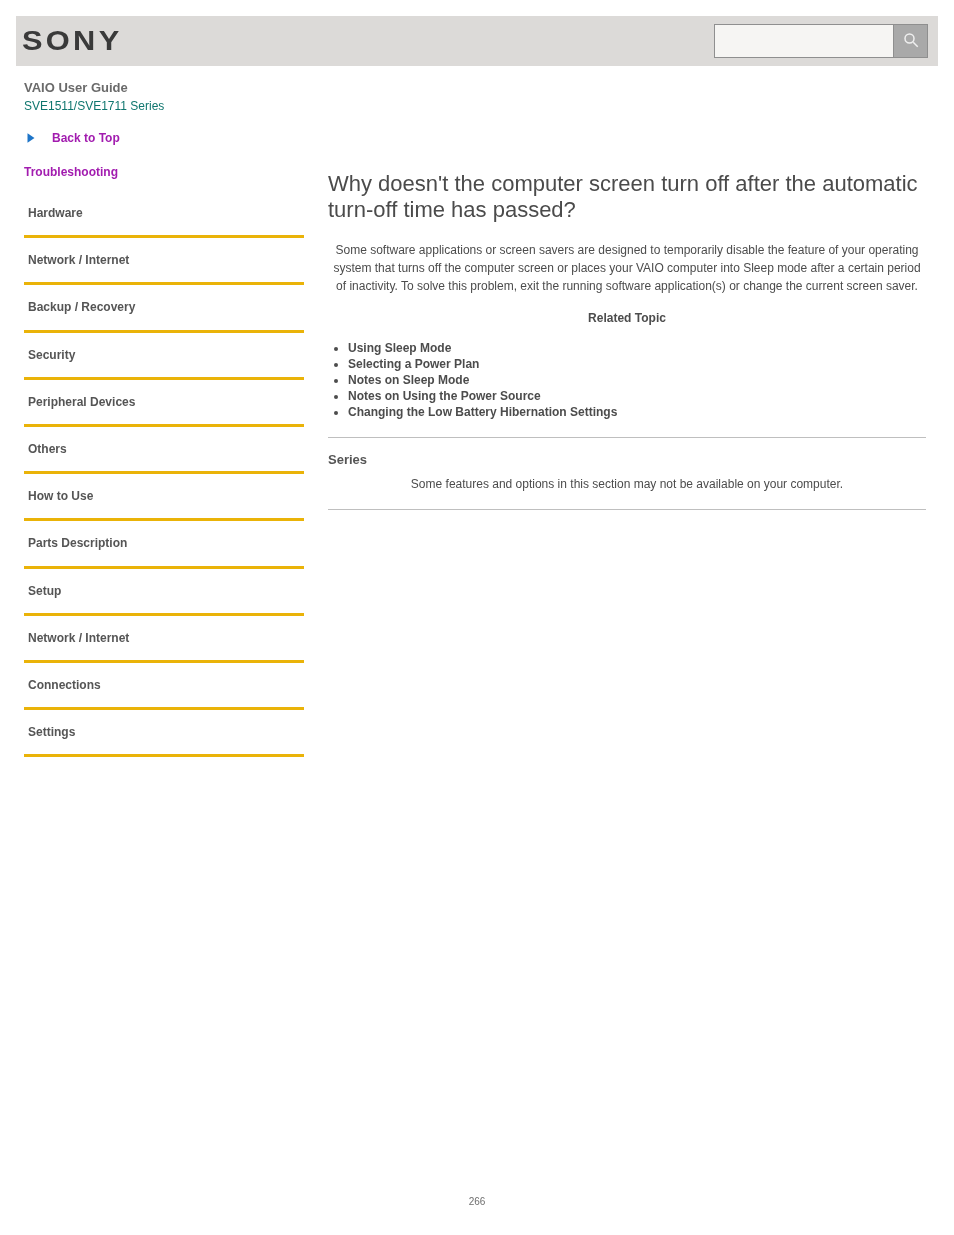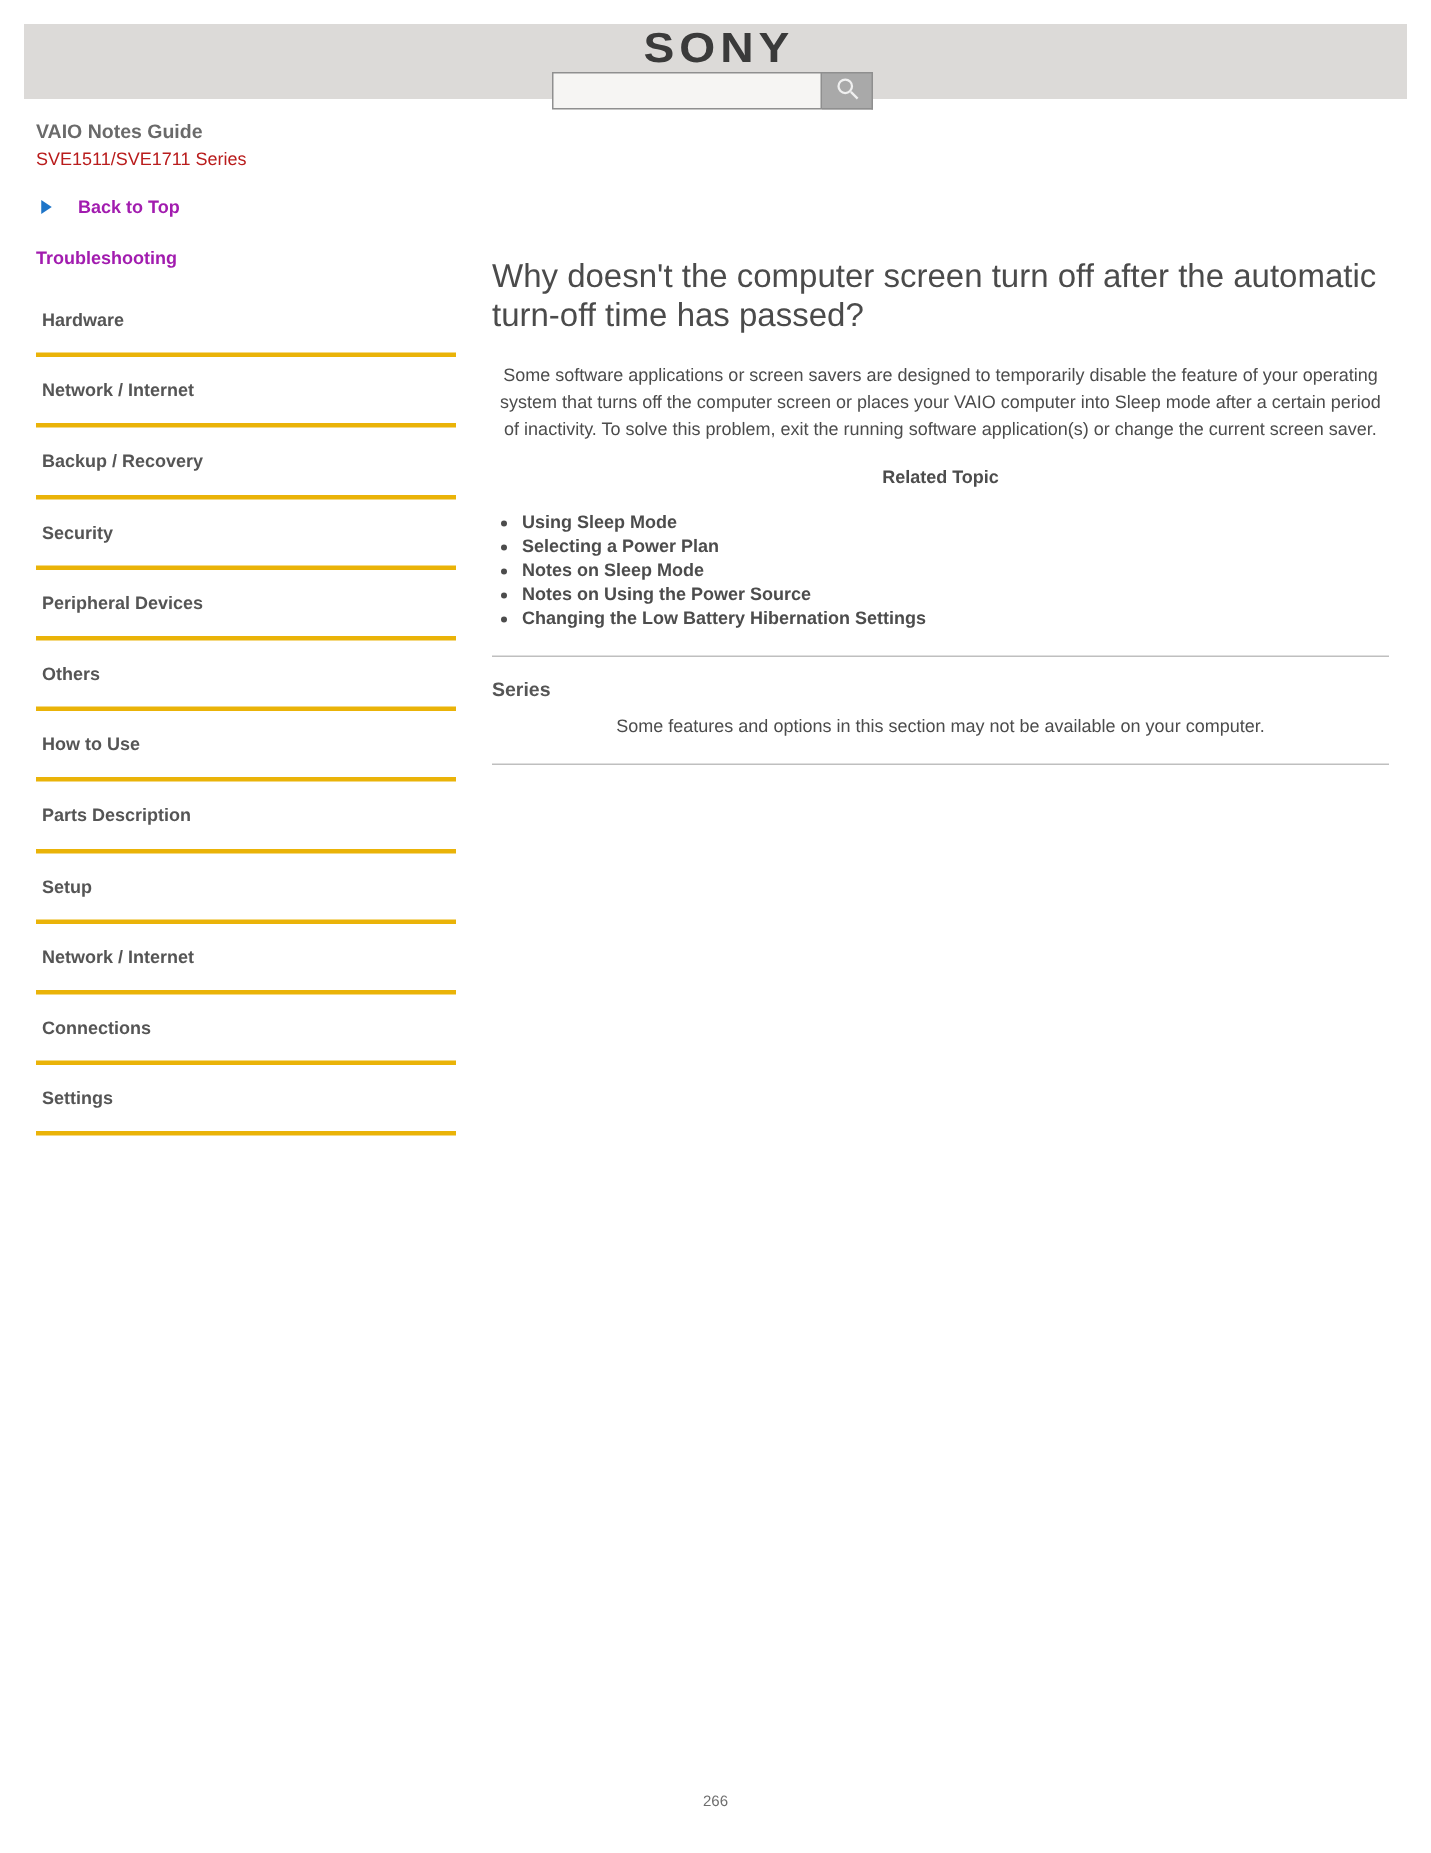--- a/index.html
+++ b/index.html
@@ -18,21 +18,20 @@
     min-height: 1235px;
   }
   .header-bar {
     background: #dcdad8;
     height: 50px;
     display: flex;
     align-items: center;
     justify-content: space-between;
     padding: 0 10px 0 6px;
     box-sizing: border-box;
-    flex-direction: column;
   }
   .brand {
     font-family: Arial, Helvetica, sans-serif;
     font-weight: 900;
     font-size: 28px;
     letter-spacing: 3px;
     color: #3a3a3a;
     transform: scaleX(1.1);
     transform-origin: left center;
   }
@@ -68,21 +67,21 @@
   }
   .product-title {
     margin: 14px 0 4px 8px;
     font-size: 13px;
     font-weight: bold;
     color: #6a6a6a;
   }
   .product-sub {
     margin: 2px 0 18px 8px;
     font-size: 12px;
-    color: #b91c1c;
+    color: #0f766e;
   }
   .nav-row {
     display: flex;
     align-items: center;
     gap: 14px;
     margin: 8px 0 20px 8px;
   }
   .arrow-icon {
     width: 14px;
     height: 14px;
@@ -173,21 +172,21 @@
         <span>
           <svg viewBox="0 0 24 24">
               <circle cx="10" cy="10" r="6"></circle>
               <line x1="15" y1="15" x2="21" y2="21"></line>
             </svg>
         </span>
       </button>
     </div>
   </div>
 
-  <div class="product-title">VAIO Notes Guide</div>
+  <div class="product-title">VAIO User Guide</div>
   <div class="product-sub">SVE1511/SVE1711 Series</div>
 
   <div class="nav-row">
     <span class="arrow-icon" title="Back">
       <svg viewBox="0 0 24 24" width="14" height="14">
           <path d="M6 4 L18 12 L6 20 Z" fill="#1e75c8"></path>
         </svg>
     </span>
     <span class="nav-item">Back to Top</span>
   </div>

